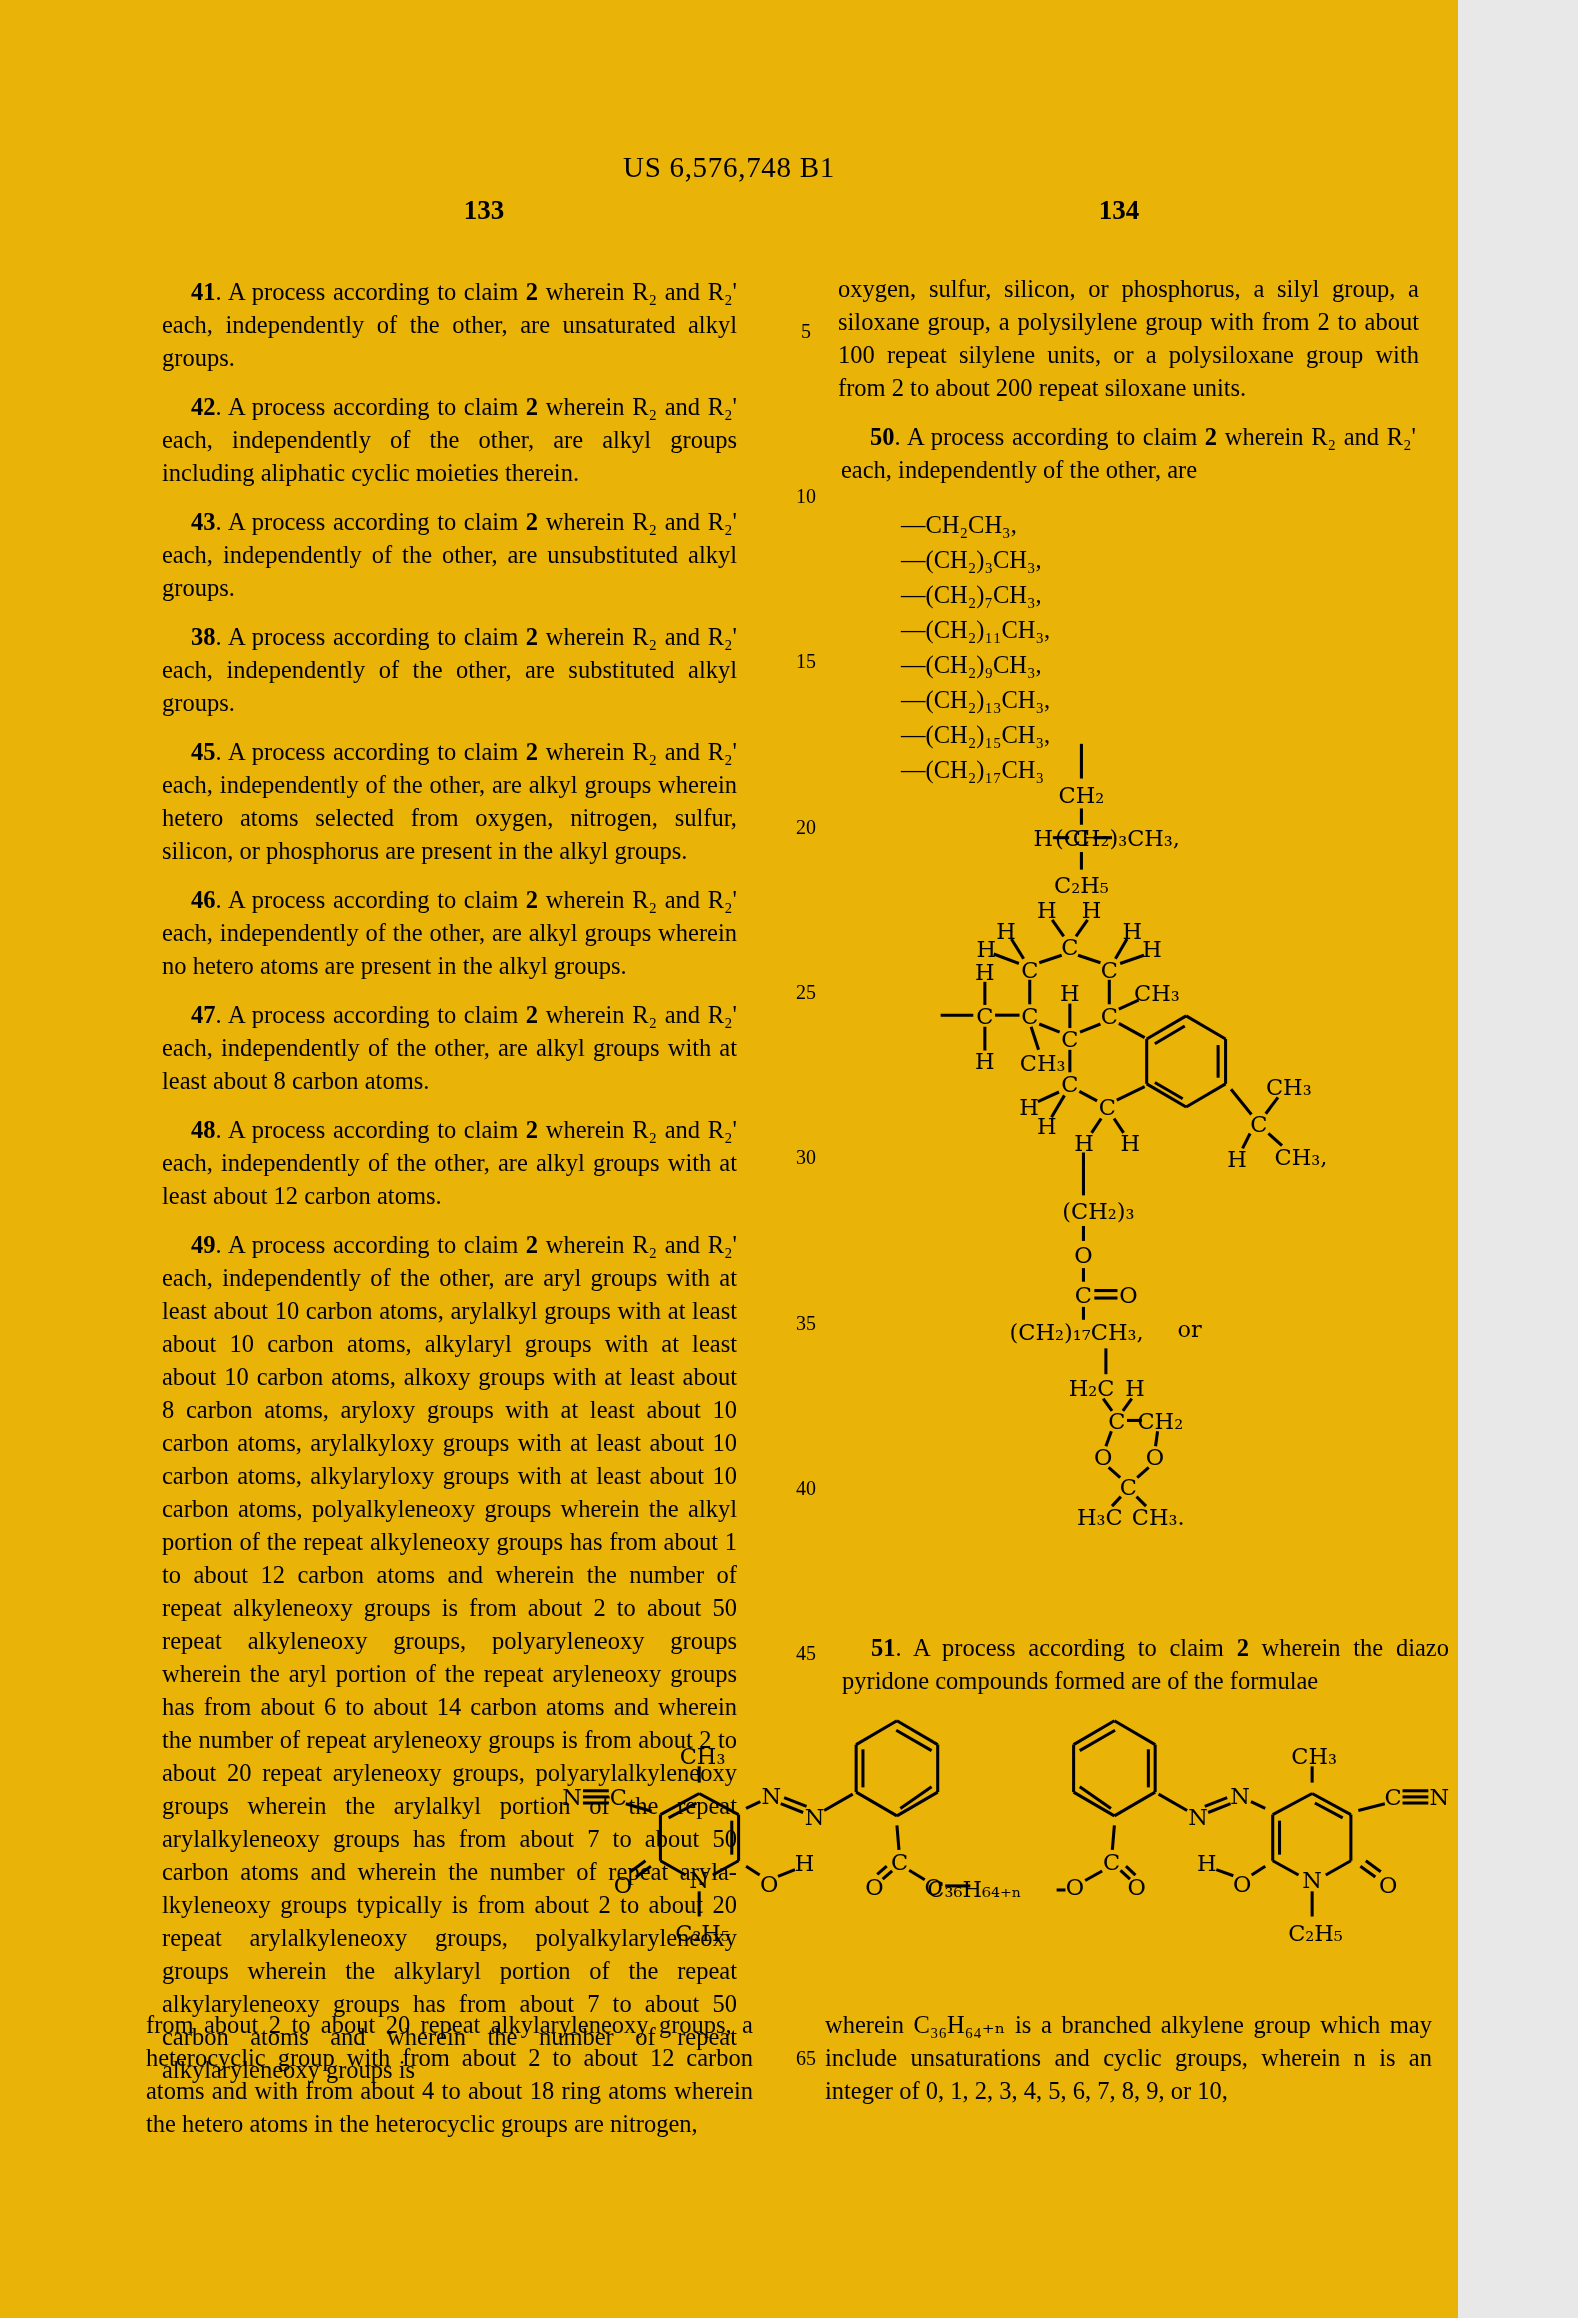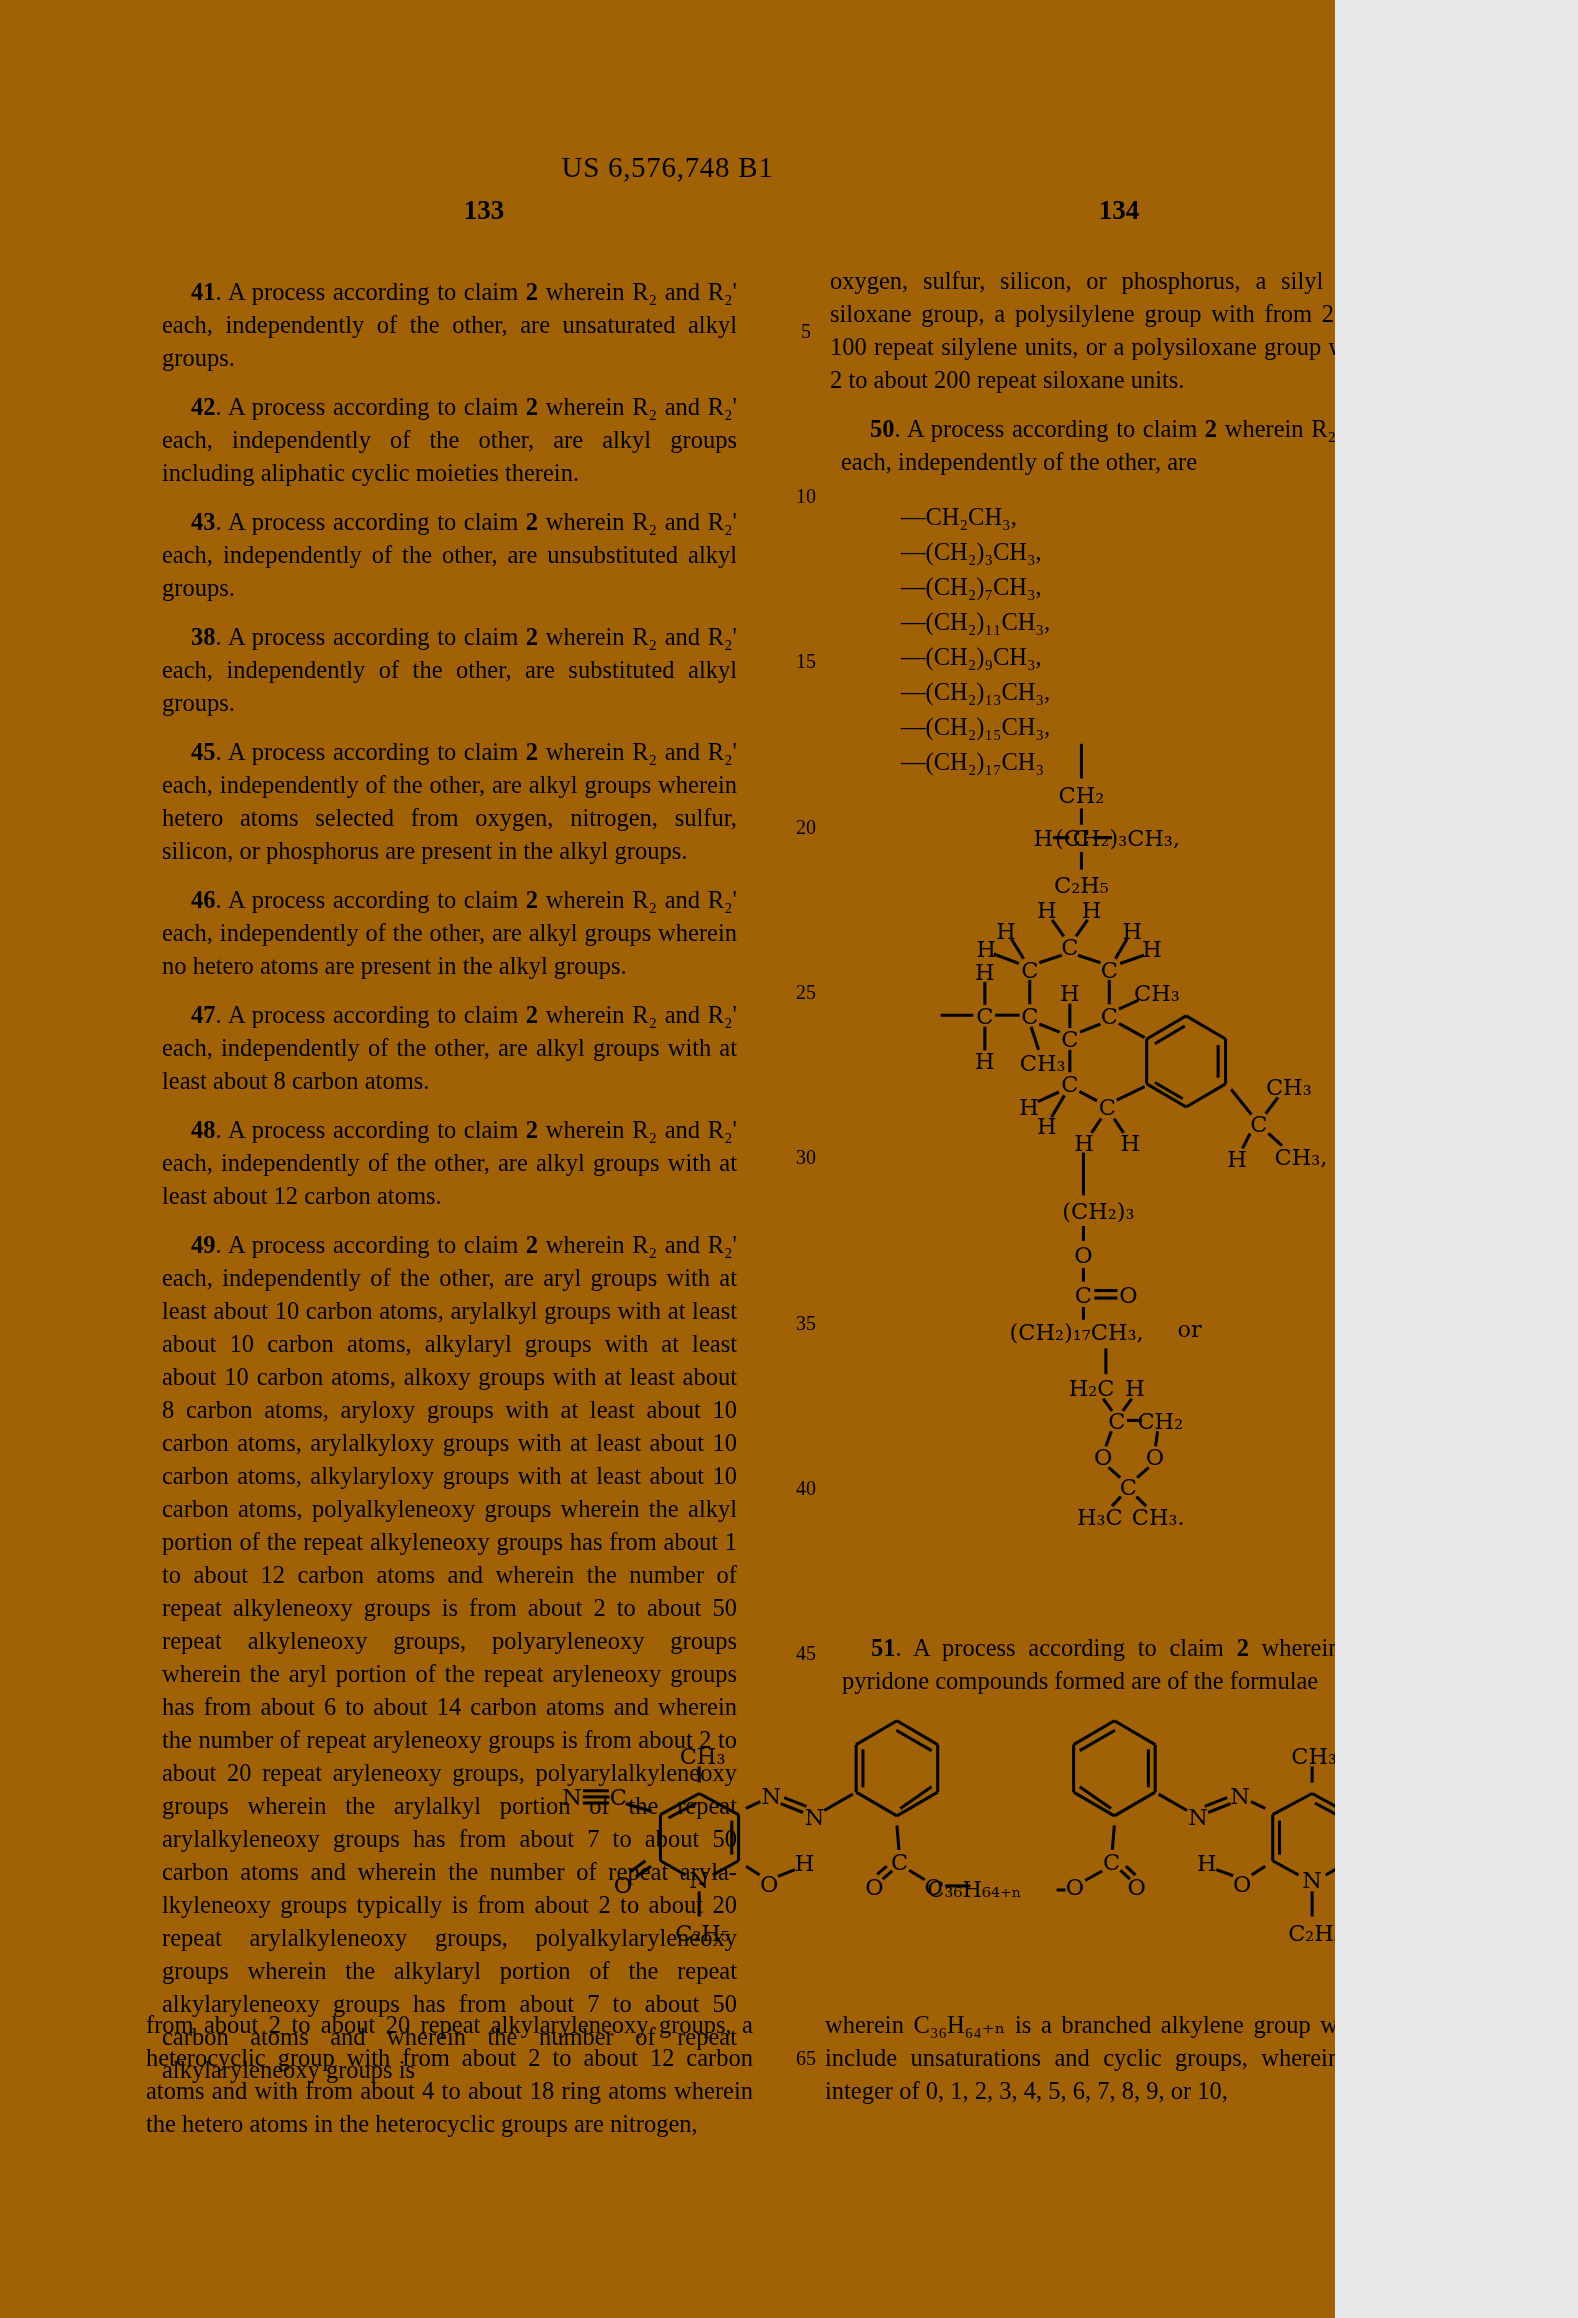--- a/index.html
+++ b/index.html
@@ -1,27 +1,27 @@
 <!DOCTYPE html>
 <html style="font-size:11px"><head>
 <meta charset="utf-8">
 <style>
   html,body{margin:0;padding:0}
   body{width:1578px;height:2319px;background:#e8e8e8;font-family:"Liberation Serif","DejaVu Serif",serif;color:#000}
-  .page{position:absolute;left:0;top:0;width:1335px;height:2319px;background:#a16207;overflow:hidden}
+  .page{position:absolute;left:0;top:0;width:1458px;height:2319px;background:#eab308;overflow:hidden}
   .header{position:absolute;top:151px;left:0;width:100%;text-align:center;font-size:29px;letter-spacing:0.7px}
   .colnum{position:absolute;top:195px;width:204px;text-align:center;font-size:27px;font-weight:bold}
   .colnum-left{left:382px}
   .colnum-right{left:1017px}
   .gutter-num{position:absolute;left:782px;width:48px;text-align:center;font-size:20px}
   .col{position:absolute;width:607px;font-size:24.5px;line-height:33px;text-align:justify}
   .col-left-top{left:146px;top:259px}
   .col-right-top{left:825px;top:259px}
   p.claim{margin:16px;text-indent:29px}
-  p.cont{margin:5px}
+  p.cont{margin:13px}
   .formulas{padding-left:76px;padding-top:5.4px;line-height:35px}
   .formula-line{white-space:nowrap}
   .block{position:absolute;width:607px;font-size:24.5px;line-height:33px;text-align:justify}
   .left-bottom{left:146px;top:2008px}
   .right-bottom{left:825px;top:2008px}
   .claim51{position:absolute;left:825px;top:1614px;width:607px;font-size:24.5px;line-height:33px;text-align:justify;margin:17px;text-indent:29px}
   svg.chem{position:absolute;overflow:visible}
   svg.chem line{stroke:#000;stroke-width:4.5}
   svg.chem text{font-family:"DejaVu Serif","Liberation Serif",serif;font-size:33px;fill:#000;text-anchor:middle;dominant-baseline:central}
   #struct-a{left:871px;top:735px;width:599px;height:816px}

